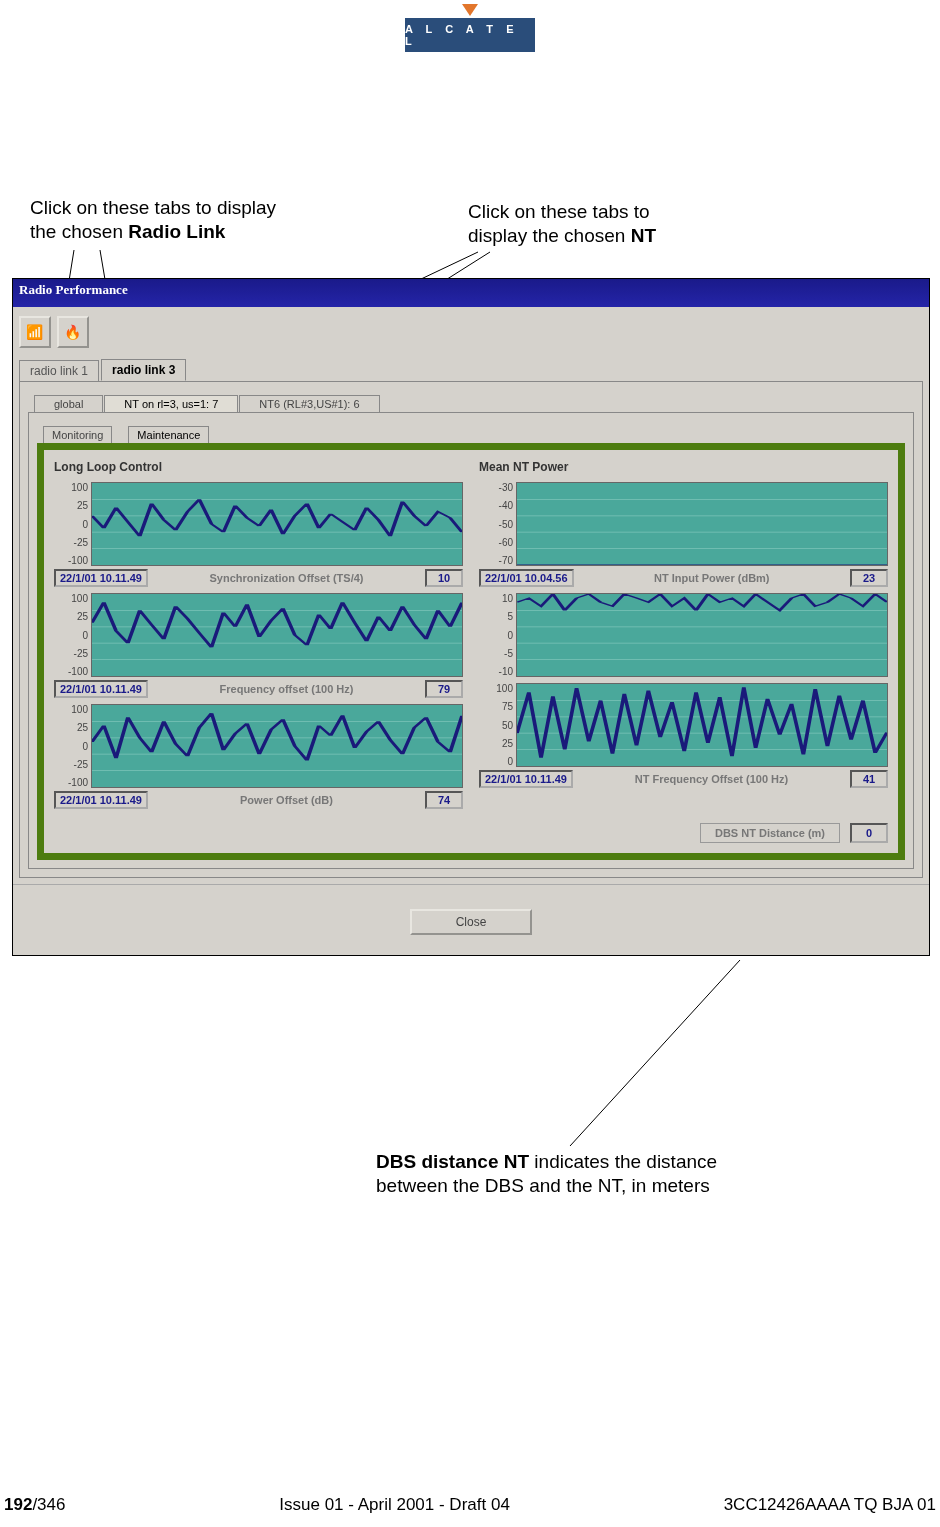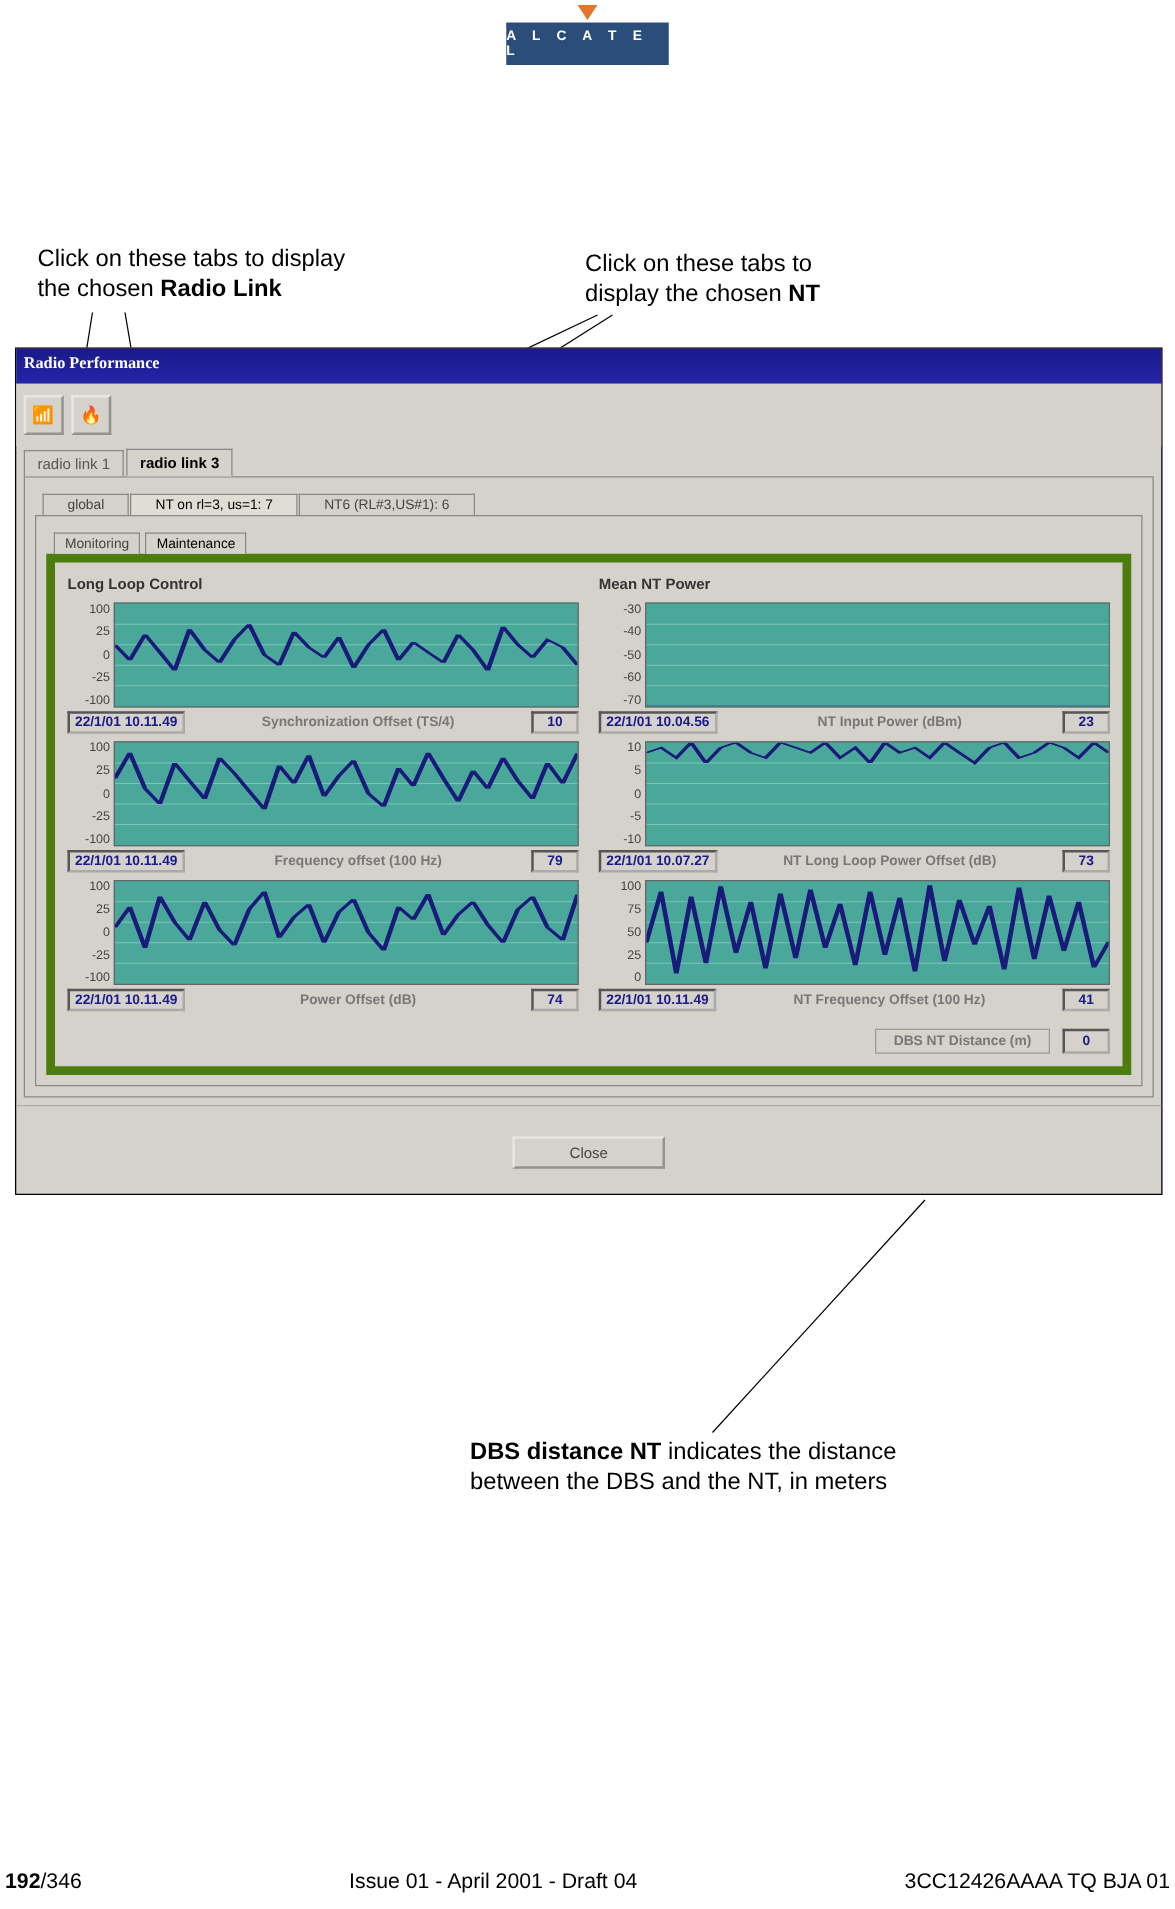--- a/index.html
+++ b/index.html
@@ -15,21 +15,21 @@
 .tbtn{width:28px;height:28px;background:#d5d2cc;border:2px outset #e8e6e0;display:flex;align-items:center;justify-content:center;font-size:14px}
 .tabrow{display:flex;align-items:flex-end;padding-left:6px;height:24px}
 .tab{padding:3px 10px;font-size:12px;background:#d5d2cc;border:1px solid #888;border-bottom:none;margin-right:2px;color:#555;cursor:pointer}
 .tab.active{font-weight:bold;color:#000;background:#d5d2cc;border-bottom:1px solid #d5d2cc;position:relative;z-index:2}
 .tabpane{border:1px solid #888;margin:0 6px 6px;padding:8px;background:#d5d2cc}
 .subtabrow{display:flex;align-items:flex-end;padding-left:6px;height:22px}
 .subtab{padding:2px 19px;font-size:11px;background:#d5d2cc;border:1px solid #888;border-bottom:none;margin-right:1px;color:#444;cursor:pointer}
 .subtab.active{background:#e0ddd5;font-weight:normal;color:#000}
 .subpane{border:1px solid #888;padding:8px;background:#d5d2cc}
 .mtabrow{display:flex;align-items:flex-end;padding-left:6px;height:22px}
-.mtab{padding:2px 8px;font-size:11px;background:#d5d2cc;border:1px solid #888;border-bottom:none;margin-right:4px;color:#444}
+.mtab{padding:2px 8px;font-size:11px;background:#d5d2cc;border:1px solid #888;border-bottom:none;margin-right:16px;color:#444}
 .mtab.active{color:#000}
 .mpane{border:7px solid #4d7c0f;padding:10px;background:#d5d2cc}
 .chartgrid{display:flex;gap:16px}
 .col{flex:1;display:flex;flex-direction:column;gap:6px}
 .group-title{font-size:12px;font-weight:bold;color:#333;margin-bottom:2px}
 .chartbox{display:flex;flex-direction:column}
 .plot{display:flex;height:84px}
 .yaxis{width:34px;display:flex;flex-direction:column;justify-content:space-between;align-items:flex-end;font-size:10px;color:#444;padding-right:3px}
 .canvas{flex:1;background:#4aa89b;border:1px solid #666;position:relative;overflow:hidden}
 .canvas svg{position:absolute;inset:0;width:100%;height:100%}
@@ -242,25 +242,20 @@
                           <g class="grid">
                             <line x1="0" y1="20" x2="100" y2="20"></line>
                             <line x1="0" y1="40" x2="100" y2="40"></line>
                             <line x1="0" y1="60" x2="100" y2="60"></line>
                             <line x1="0" y1="80" x2="100" y2="80"></line>
                           </g>
                           <path class="trace" d="M0.0,10.0L3.2,5.0L6.5,15.0L9.7,0.0L12.9,20.0L16.1,5.0L19.4,0.0L22.6,10.0L25.8,15.0L29.0,0.0L32.3,5.0L35.5,10.0L38.7,0.0L41.9,15.0L45.2,5.0L48.4,20.0L51.6,0.0L54.8,10.0L58.1,5.0L61.3,15.0L64.5,0.0L67.7,10.0L71.0,20.0L74.2,5.0L77.4,0.0L80.6,15.0L83.9,10.0L87.1,0.0L90.3,5.0L93.5,15.0L96.8,0.0L100.0,10.0"></path>
                         </svg>
                       </div>
                     </div>
-                    <div class="meta">
-                      <div class="tsbox">22/1/01 10.07.27</div>
-                      <div class="lbl">NT Long Loop Power Offset (dB)</div>
-                      <div class="valbox">73</div>
-                    </div>
                   </div>
                 </div>
               <div id="chart-5">
                   <div class="chartbox">
                     <div class="plot">
                       <div class="yaxis">
                         <span>100</span>
                         <span>75</span>
                         <span>50</span>
                         <span>25</span>

